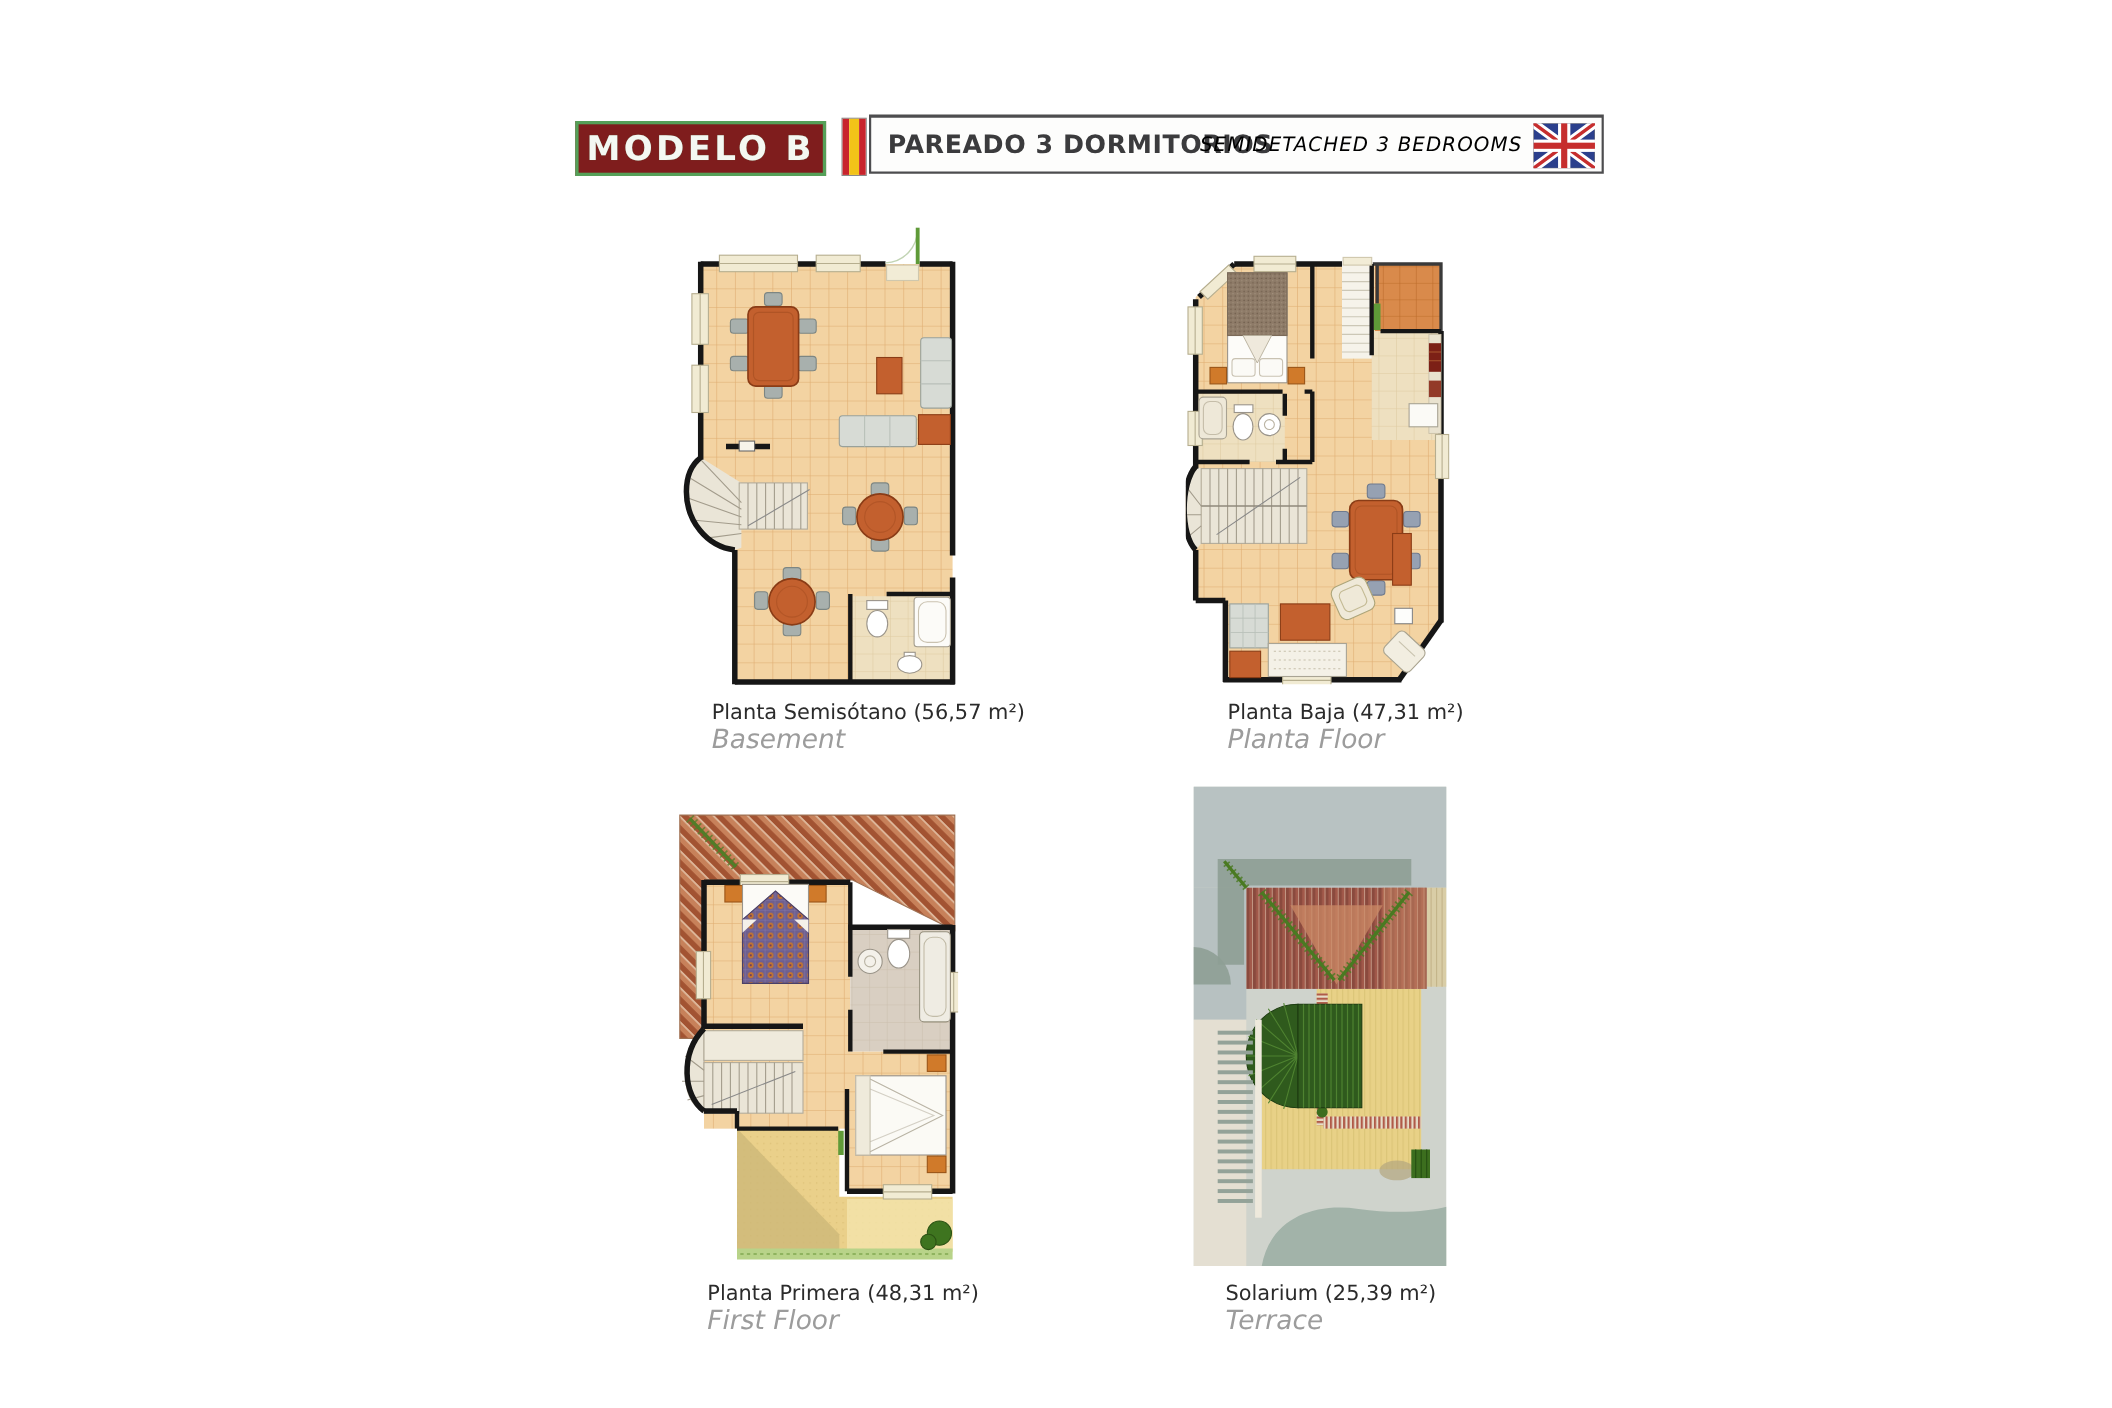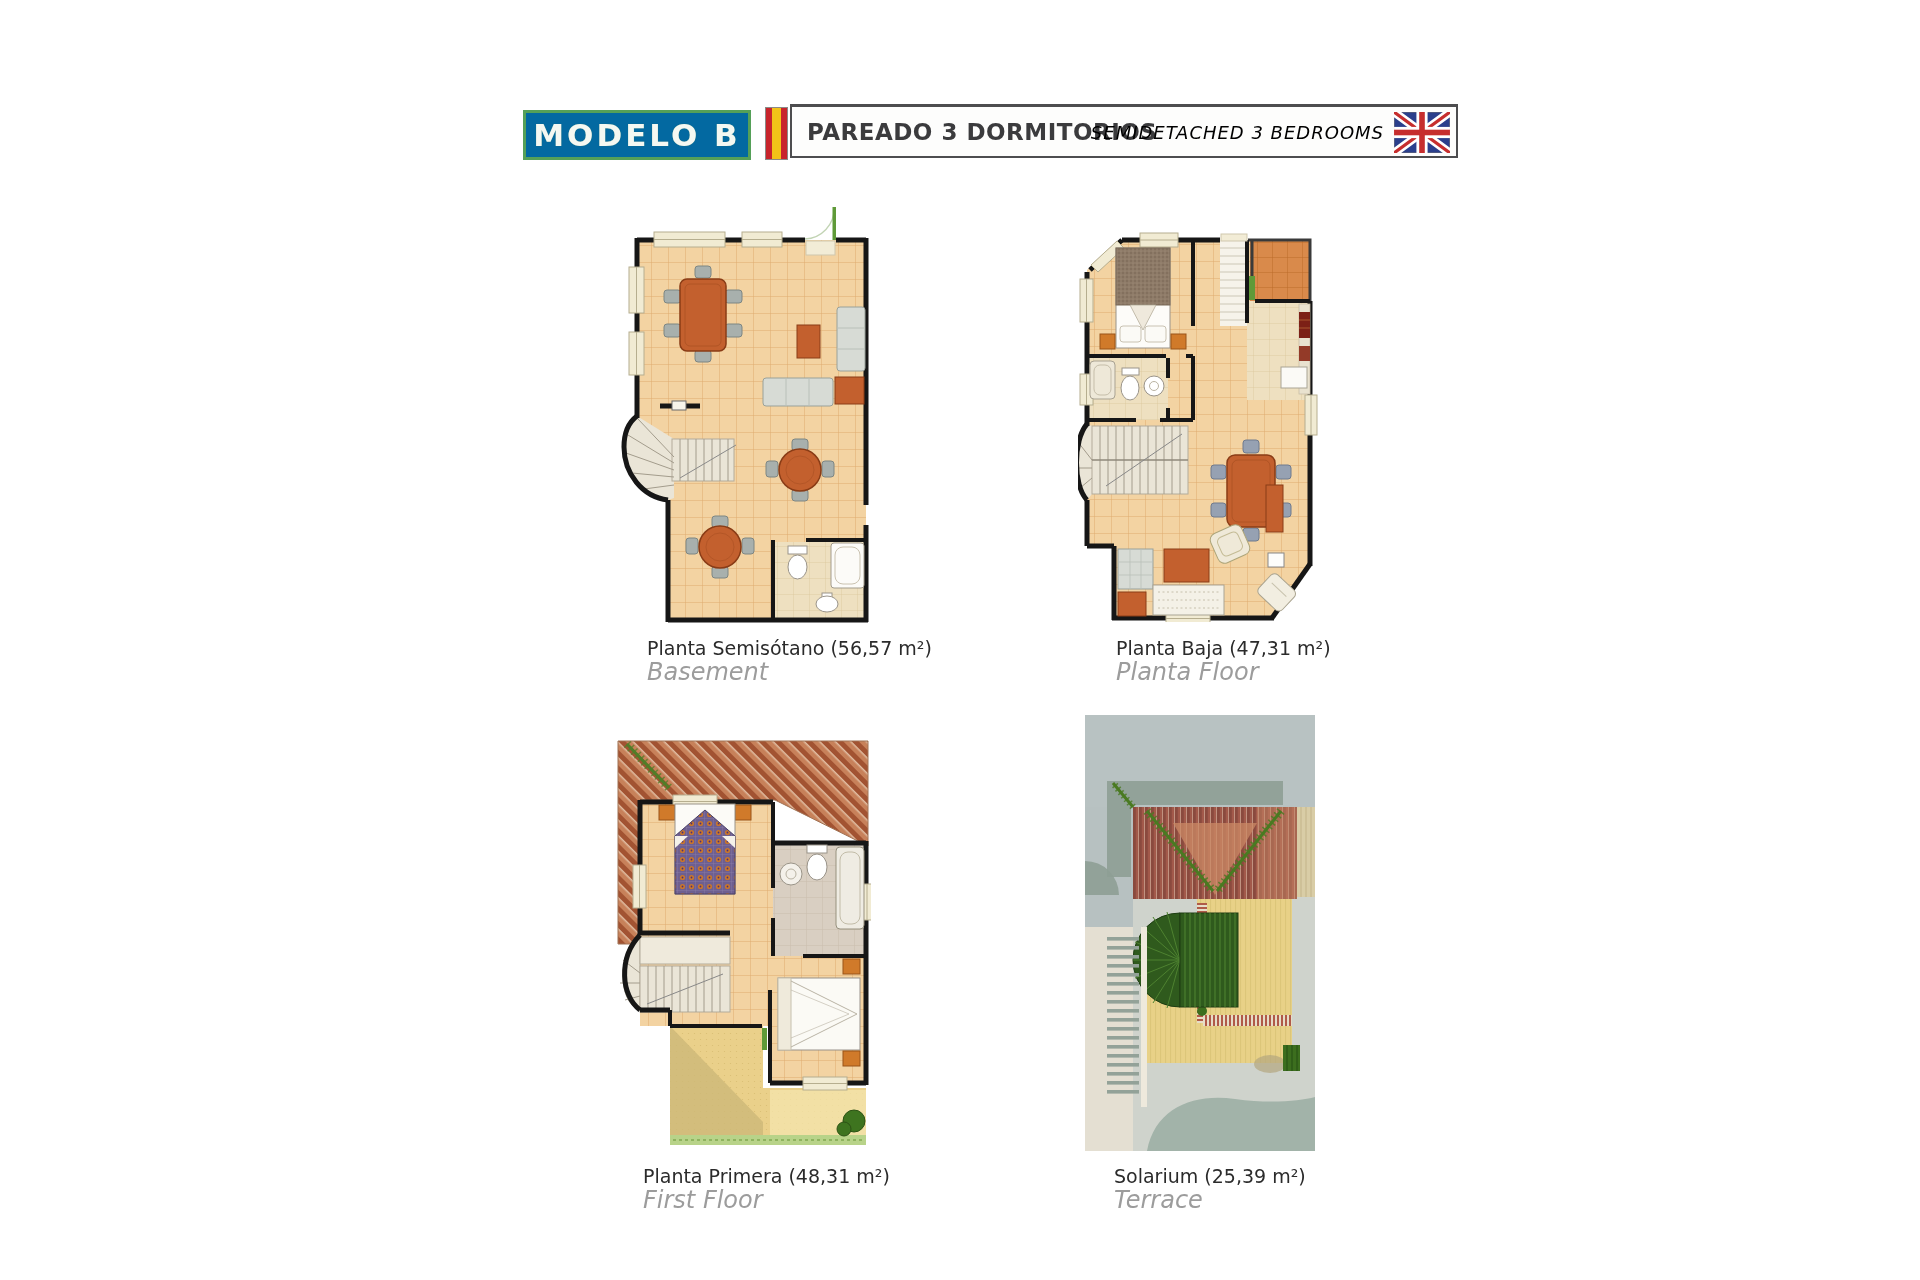--- a/index.html
+++ b/index.html
@@ -5,21 +5,21 @@
   html,body{margin:0;padding:0;}
   body{
     width:1920px;height:1280px;background:#ffffff;position:relative;
     font-family:"DejaVu Sans","Liberation Sans",sans-serif;
     -webkit-font-smoothing:antialiased;
   }
 
   
   .model-box{
     position:absolute;left:523px;top:110px;width:228px;height:50px;
-    background:#0369a1;border:3px solid #55a058;box-sizing:border-box;
+    background:#7f1d1d;border:3px solid #55a058;box-sizing:border-box;
     display:flex;align-items:center;justify-content:center;
   }
   .model-box span{
     color:#f4f8f2;font-size:31px;font-weight:bold;letter-spacing:3px;
     text-shadow:0 0 1px rgba(70,130,80,.6);
   }
   .flag-es{
     position:absolute;left:765px;top:107px;width:23px;height:53px;
     border:1px solid #8a8a88;box-sizing:border-box;display:flex;
   }

